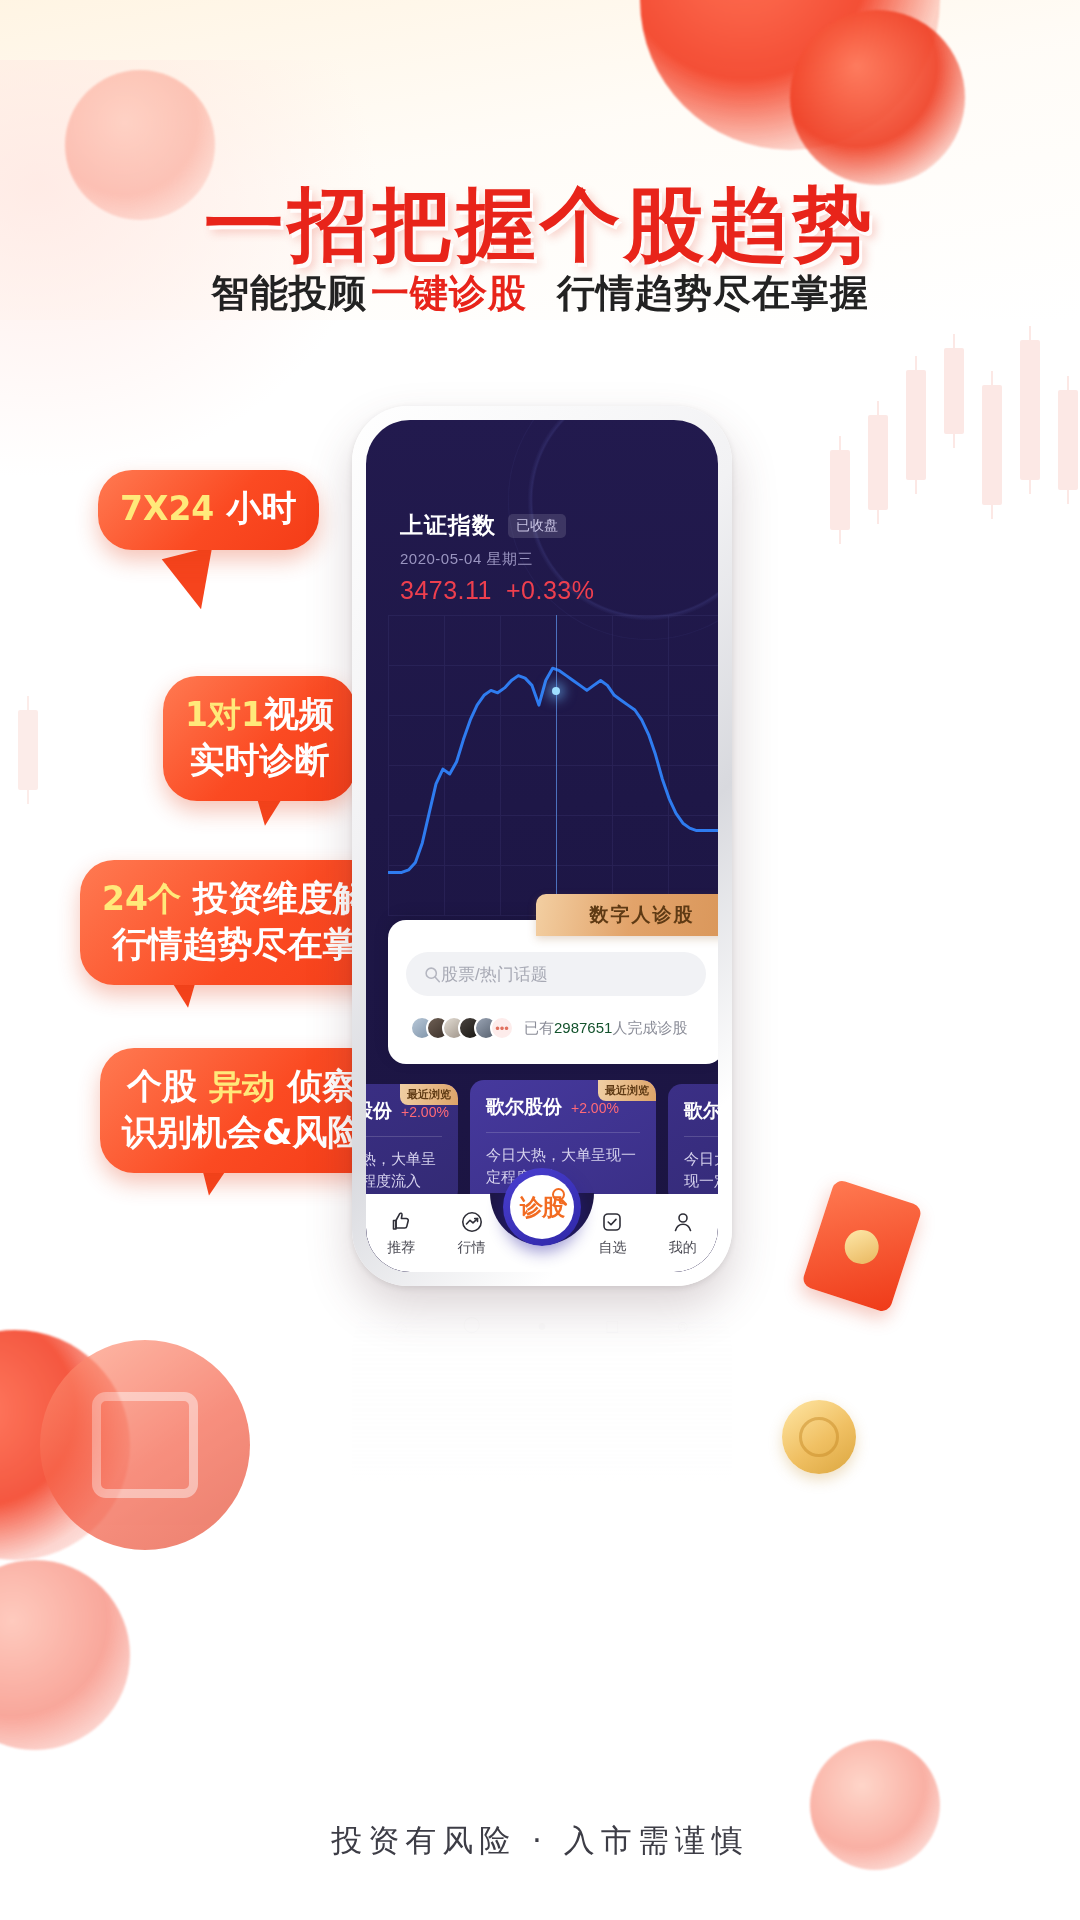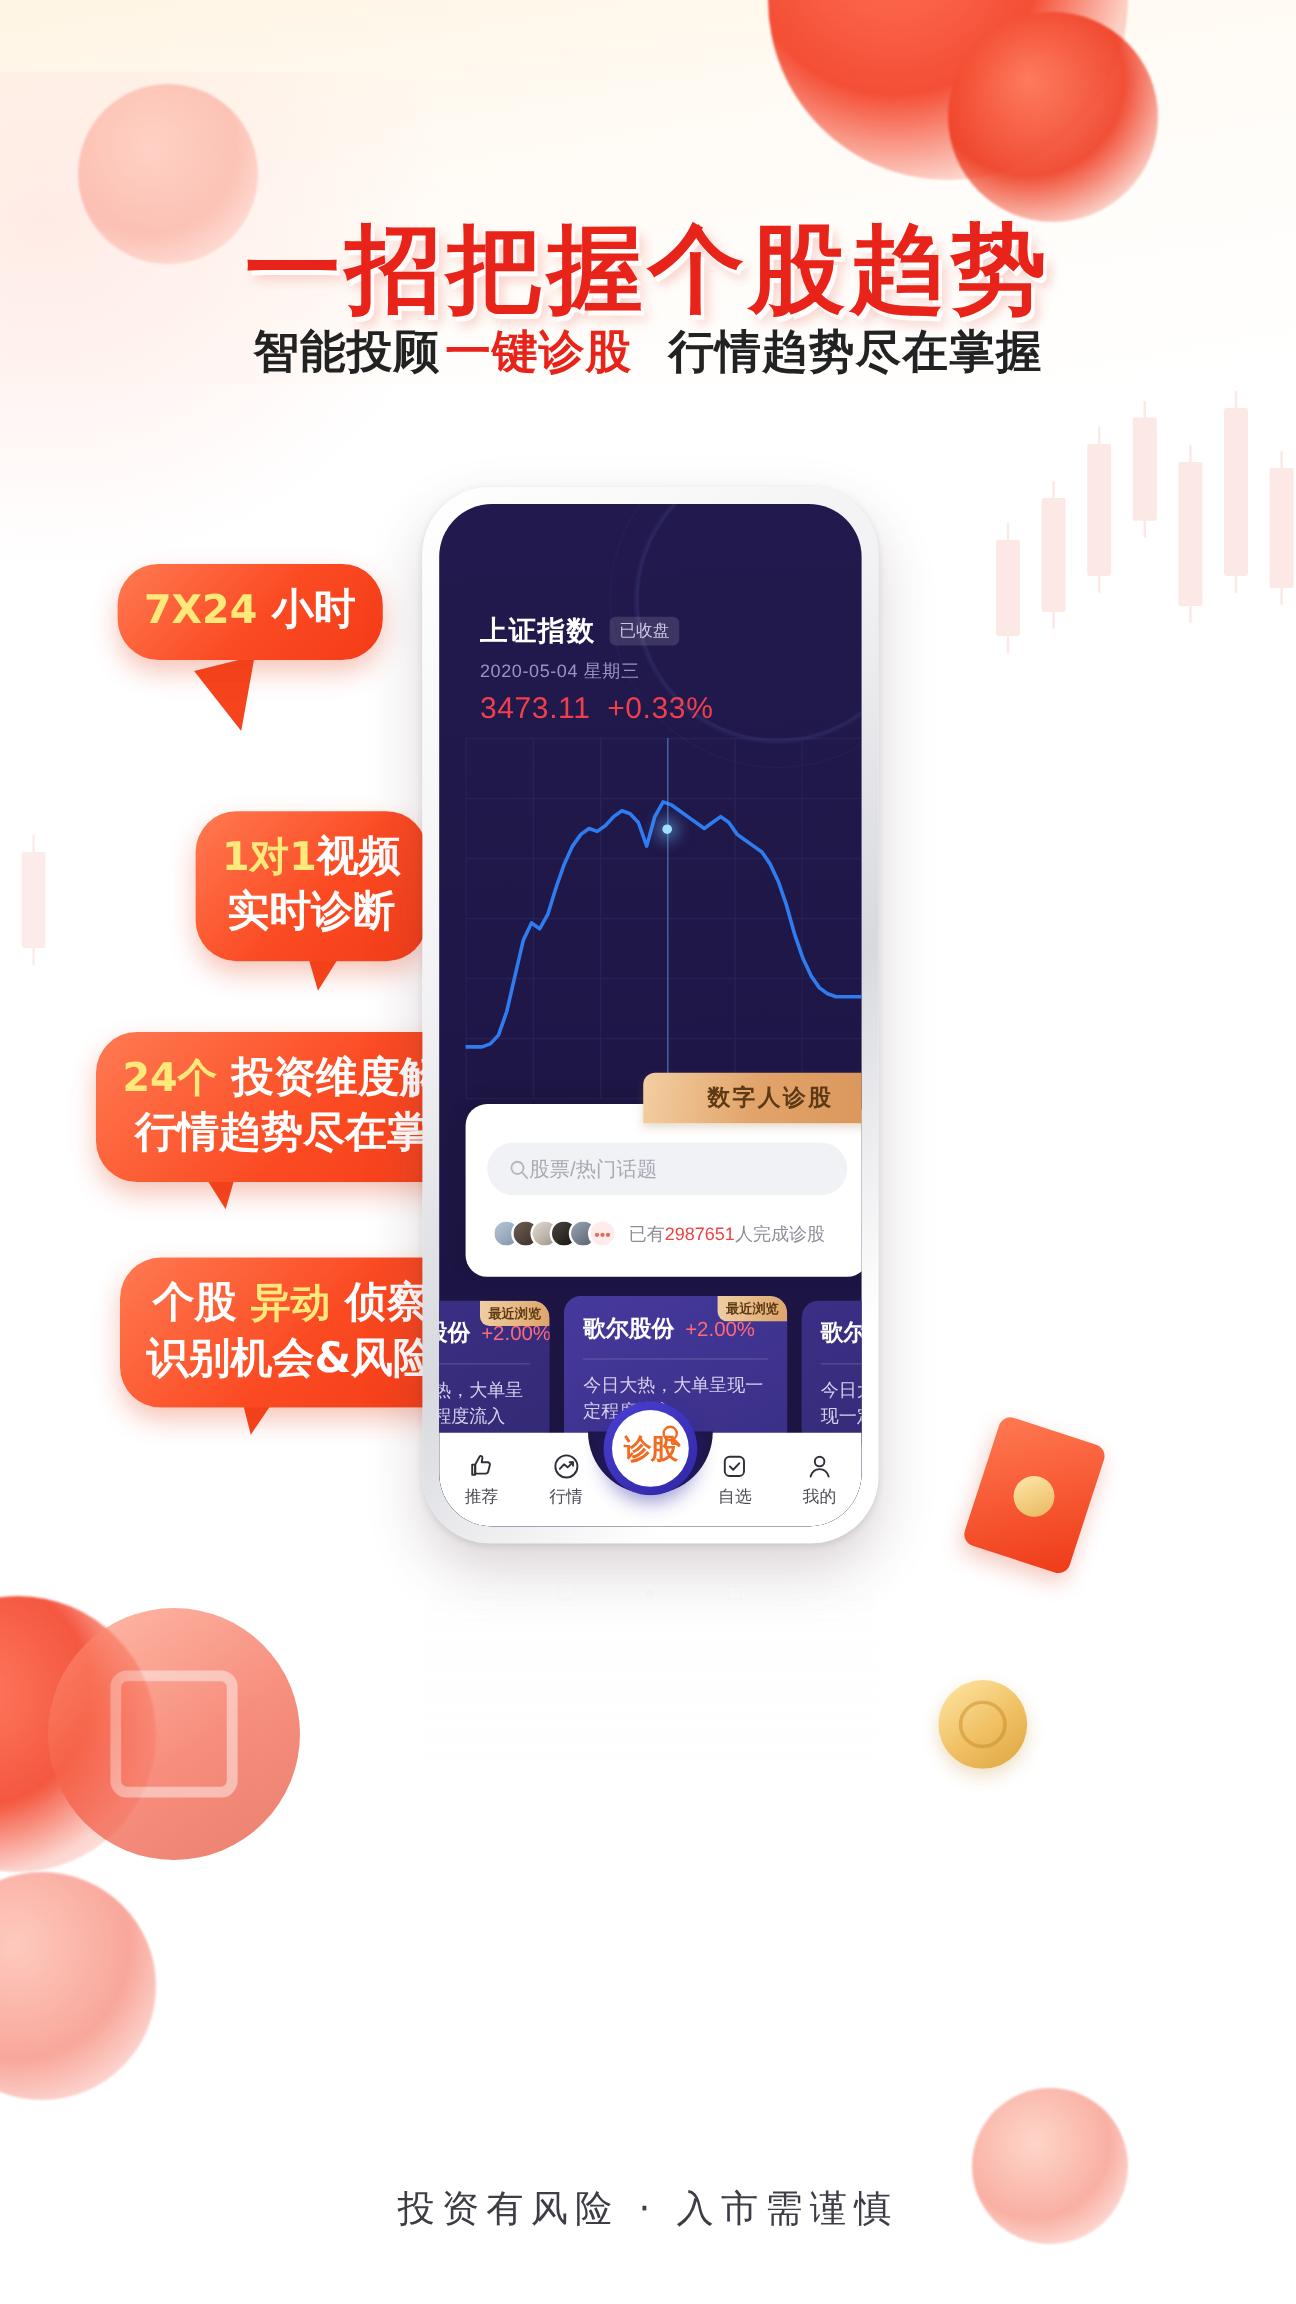--- a/index.html
+++ b/index.html
@@ -161,35 +161,35 @@
   .av2{background:linear-gradient(140deg,#6e5f54,#3a3029);}
   .av3{background:linear-gradient(140deg,#e3ddd4,#9d9287);}
   .av4{background:linear-gradient(140deg,#4a4440,#181612);}
   .av5{background:linear-gradient(140deg,#9aa4b4,#555f6d);}
   .av-more {
     width:24px; height:24px; border-radius:50%; background:#fdeceb; margin-left:-8px;
     border:2px solid #fff; display:flex; align-items:center; justify-content:center;
     font-size:13px; color:#e0705e; line-height:1;
   }
   .count-txt { font-size:15px; color:#8b8d98; }
-  .count-txt b { color:#ef4444; font-weight:500; }
+  .count-txt b { color:#14532d; font-weight:500; }
 
   
   .cards { position:absolute; left:0; top:660px; width:100%; height:130px; }
   .card {
     position:absolute; top:4px; height:120px; border-radius:14px;
     background:linear-gradient(150deg,#3b2f86 0%,#332a74 100%);
     padding:14px 16px; overflow:hidden;
   }
   .card.center { left:104px; width:186px; top:0; height:128px; background:linear-gradient(150deg,#46399d 0%,#3a2f86 100%); }
   .card.left   { left:-66px; width:158px; }
   .card.right  { left:302px; width:158px; }
   .card-top { display:flex; align-items:baseline; gap:9px; white-space:nowrap; }
   .card-name { font-size:19px; color:#ffffff; font-weight:bold; }
-  .card-chg { font-size:17px; color:#ff6a78; }
+  .card-chg { font-size:14px; color:#ff6a78; }
   .card-div { height:1px; background:rgba(255,255,255,.16); margin:12px 0 11px; }
   .card-desc { font-size:15px; color:#d6d2ee; line-height:1.45; }
   .card-badge {
     position:absolute; right:0; top:0;
     background:linear-gradient(100deg,#f0cfa4,#dda469);
     color:#5e3a14; font-size:11px; font-weight:bold;
     padding:3px 7px; border-radius:0 14px 0 8px;margin-left:20px;
   }
 
   

